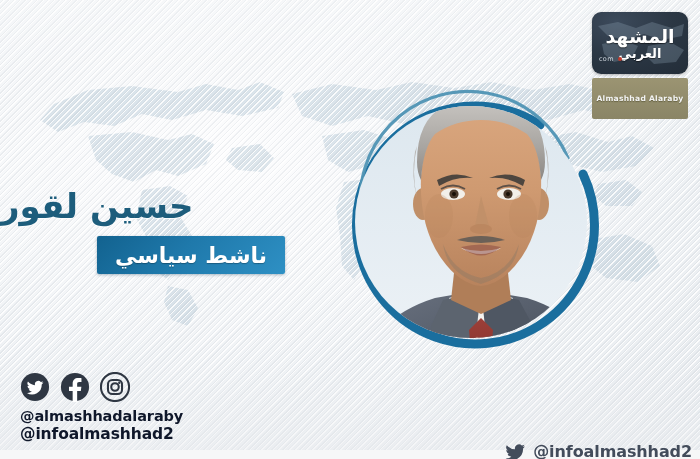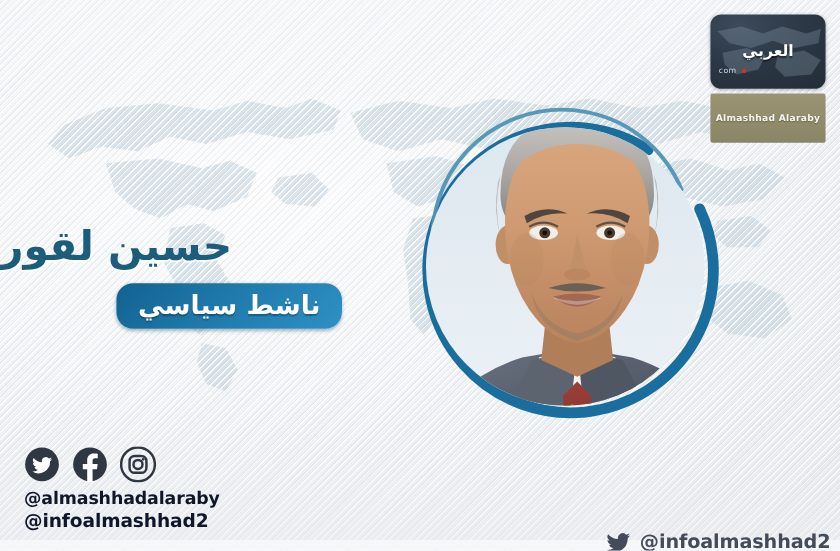--- a/index.html
+++ b/index.html
@@ -132,21 +132,21 @@
     color:#1d5d7c;
     direction:rtl;
     letter-spacing:0;
     text-shadow:0 1px 0 rgba(255,255,255,.8);
     z-index:6;
   }
   .badge{
     position:absolute;
     left:97px;top:236px;
     width:188px;height:38px;
-    border-radius:14px;
+    border-radius:2px;
     background:linear-gradient(135deg,#12628f 0%,#1f79ab 45%,#2e90c4 100%);
     box-shadow:0 1px 3px rgba(20,60,90,.35);
     display:flex;align-items:center;justify-content:center;
     z-index:6;
   }
   .badge span{
     color:#ffffff;
     font-size:22px;
     font-weight:bold;
     direction:rtl;
@@ -212,20 +212,21 @@
 
   <div class="logo-wrap">
     <div class="logo-box">
       <svg class="logo-globe" viewBox="0 0 96 62" aria-hidden="true">
         <g fill="#8fa3b4">
           <path d="M6 14 L26 10 L44 16 L60 10 L80 16 L92 12 L90 24 L70 28 L52 22 L34 28 L16 24 Z"></path>
           <path d="M10 32 L30 28 L46 34 L40 46 L22 50 L12 42 Z"></path>
           <path d="M56 34 L78 30 L92 38 L84 50 L62 52 L54 44 Z"></path>
         </g>
       </svg>
+      <div class="logo-ar1">المشهد</div>
       <div class="logo-ar2">العربي</div>
       <div class="logo-com">com</div>
       <div class="logo-dot"></div>
     </div>
     <div class="logo-caption">Almashhad Alaraby</div>
   </div>
 
   <div class="portrait-zone">
 
     <div class="photo-clip">

